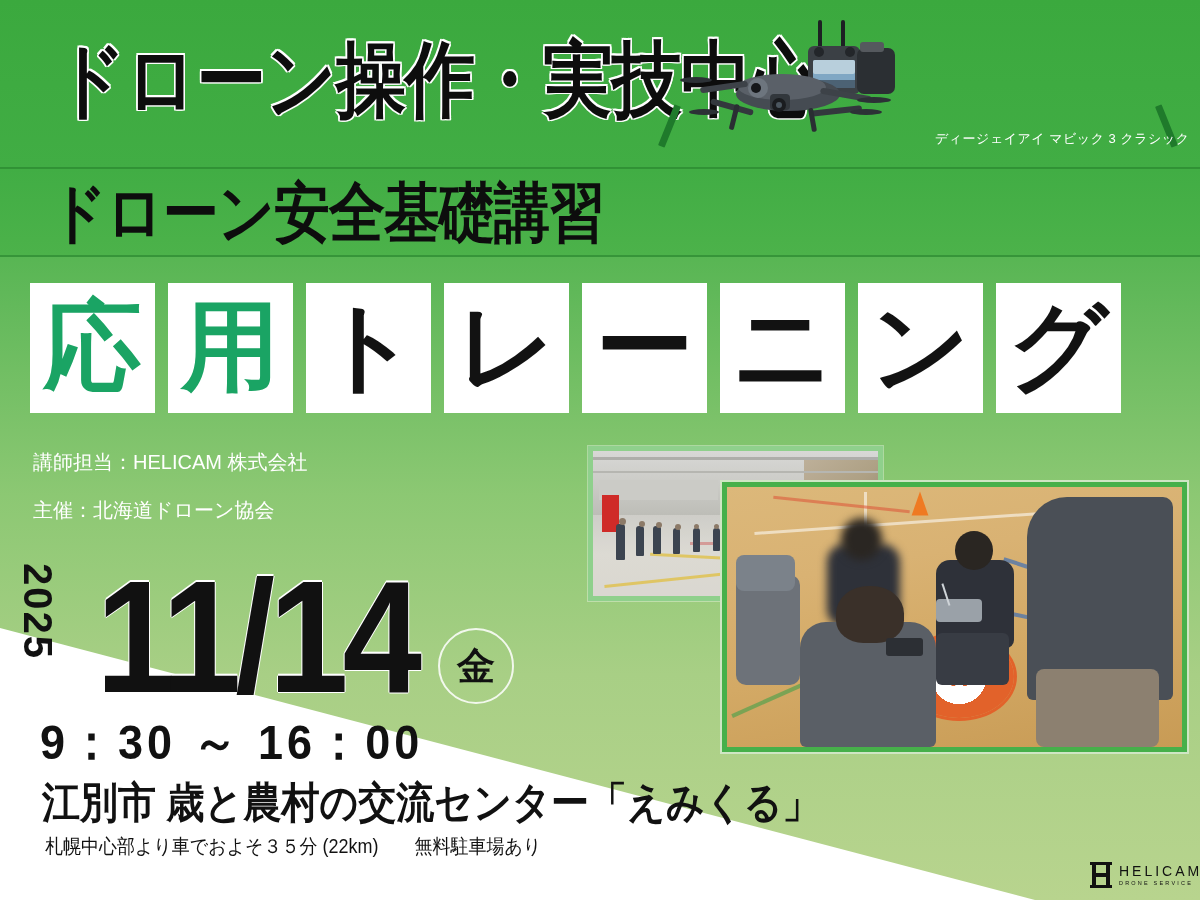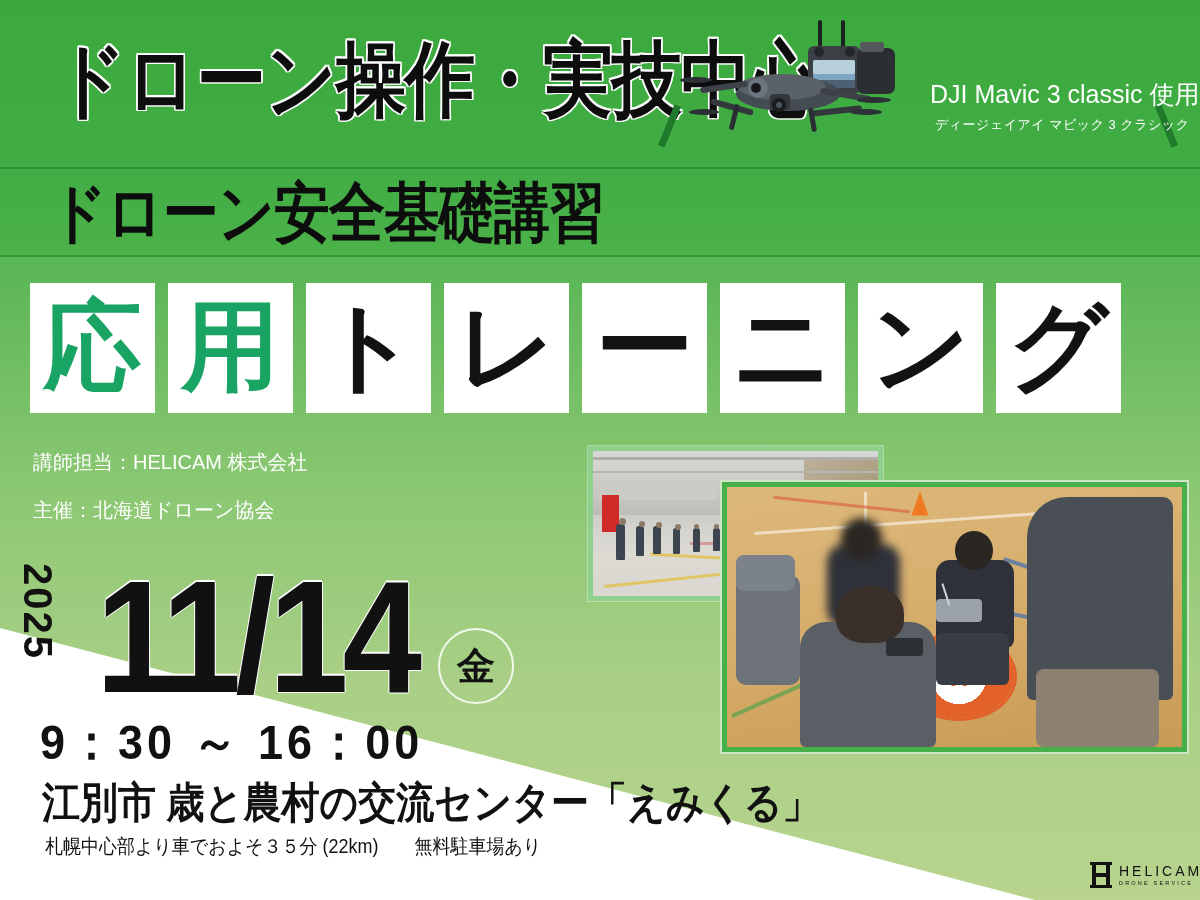--- a/index.html
+++ b/index.html
@@ -59,21 +59,21 @@
   .drone-wrap{position:absolute;left:660px;top:8px;width:300px;height:150px;}
   .slash{position:absolute;width:7px;height:44px;background:#1f7a2b;border-radius:1px;}
   .slash-left{left:666px;top:104px;transform:rotate(22deg);}
   .slash-right{left:1163px;top:104px;transform:rotate(-22deg);}
 
   .dji-text{
     position:absolute;left:930px;top:82px;width:250px;
     color:#ffffff;font-size:25px;line-height:1;white-space:nowrap;
   }
   .dji-furi{
-    position:absolute;left:935px;top:118px;width:240px;
+    position:absolute;left:935px;top:132px;width:240px;
     color:#ffffff;font-size:13px;line-height:1;white-space:nowrap;
     letter-spacing:.5px;
   }
 
   
   .band2{
     position:absolute;left:0;top:169px;width:1200px;height:86px;
     background:linear-gradient(180deg,#41ad44 0%,#4cb24a 100%);
   }
   .headline2{
@@ -274,21 +274,20 @@
 
         <rect x="72" y="96" width="5" height="26" rx="2" fill="#2a2e33" transform="rotate(14 74 108)"></rect>
         <rect x="150" y="100" width="5" height="24" rx="2" fill="#2a2e33" transform="rotate(-10 152 112)"></rect>
       </g>
     </svg>
   </div>
 
   <div class="slash slash-left"></div>
   <div class="slash slash-right"></div>
 
-  <div class="dji-text">DJI Mavic 3 classic 使用</div>
   <div class="dji-furi">ディージェイアイ マビック 3 クラシック</div>
 
   <div class="headline2">ドローン安全基礎講習</div>
 
   <div class="tiles">
     <div class="tile accent">
         <span>応</span>
       </div>
     <div class="tile accent">
         <span>用</span>

